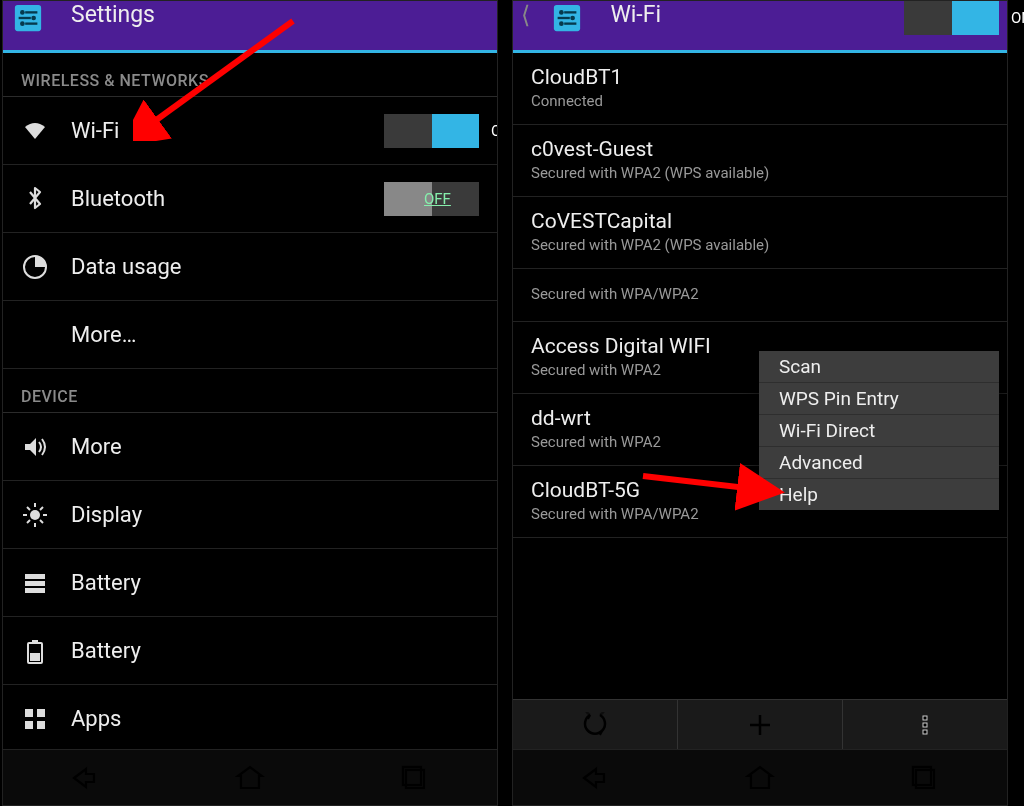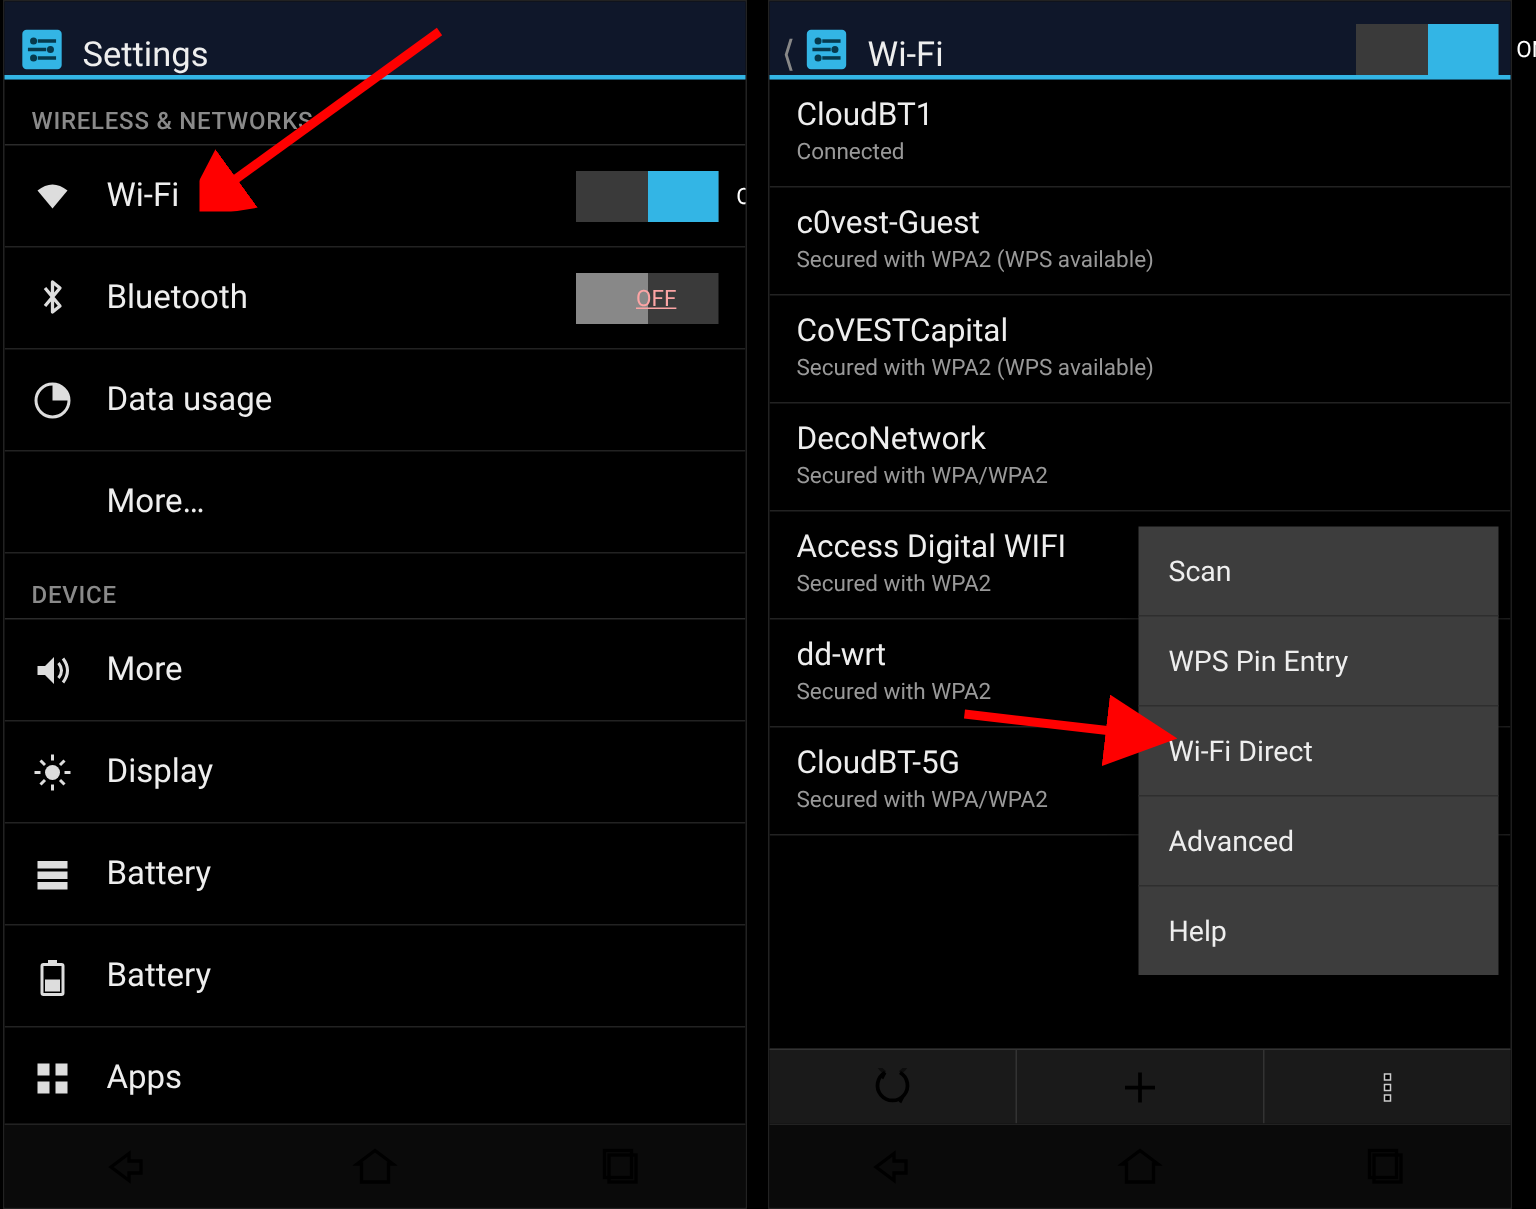--- a/index.html
+++ b/index.html
@@ -18,25 +18,25 @@
     width: 496px;
     height: 806px;
     background: #000;
     display: flex;
     flex-direction: column;
     border: 1px solid #222;
   }
   .header {
     height: 52px;
     display: flex;
-    align-items: flex-end;
+    align-items: flex-start;
     padding: 0 8px;
     border-bottom: 3px solid #33b5e5;
-    background: #0f172a;
-    gap: 10px;
+    background: #4c1d95;
+    gap: 26px;
   }
   .header-icon {
     width: 34px; height: 34px;
     display: flex; align-items: center; justify-content: center;
   }
   .header-icon svg { width: 30px; height: 30px; }
   .header-title {
     color: #eee;
     font-size: 23px;
     font-weight: 400;
@@ -83,21 +83,21 @@
     font-size: 14px;
     cursor: pointer;
   }
   .toggle .half { flex: 1; text-align: center; color: #999; line-height:34px; font-size: 15px; padding-left: 40px;}
   .toggle .knob {
     position: absolute; top:0; bottom:0; width: 50%;
   }
   .toggle.on .knob { right:0; background:#33b5e5; }
   .toggle.on .half.on-lbl { color:#fff; position:relative; z-index:1;}
   .toggle.off .knob { left:0; background:#888; }
-  .toggle.off .half.off-lbl { color:#fca5a5; position:relative; z-index:1;text-decoration:underline;}
+  .toggle.off .half.off-lbl { color:#86efac; position:relative; z-index:1;text-decoration:underline;}
   .toggle.on .half.off-lbl, .toggle.off .half.on-lbl { visibility:hidden;}
   .navbar {
     height: 56px;
     background: #0a0a0a;
     display: flex;
     align-items: center;
     justify-content: space-around;
     border-top: 1px solid #222;
   }
   .navbar .nb { width: 40px; height: 40px; display:flex; align-items:center; justify-content:center;}
@@ -129,21 +129,21 @@
   .popup {
     position:absolute;
     right:8px;
     top:350px;
     width:240px;
     background:#3d3d3d;
     box-shadow:0 6px 18px rgba(0,0,0,.7);
     z-index:5;
   }
   .popup .pi {
-    padding:18px 20px;
+    padding:4px 20px;
     color:#eee;
     font-size:19px;
     border-bottom:1px solid #2e2e2e;
     cursor:pointer;
   }
   .popup .pi:last-child{border-bottom:none;}
   .arrow {
     position:absolute;
     z-index:10;
     pointer-events:none;
@@ -415,21 +415,20 @@
         <div class="net-text">
           <div class="net-name">CoVESTCapital</div>
           <div class="net-sub">Secured with WPA2 (WPS available)</div>
         </div>
         <span class="net-ic"><svg viewBox="0 0 26 26">
             <use href="#i-wifi-lock"></use>
           </svg></span>
       </div>
       <div class="net-row">
         <div class="net-text">
-          <div class="net-name">DecoNetwork</div>
           <div class="net-sub">Secured with WPA/WPA2</div>
         </div>
         <span class="net-ic"><svg viewBox="0 0 26 26">
             <use href="#i-wifi-lock"></use>
           </svg></span>
       </div>
       <div class="net-row">
         <div class="net-text">
           <div class="net-name">Access Digital WIFI</div>
           <div class="net-sub">Secured with WPA2</div>

